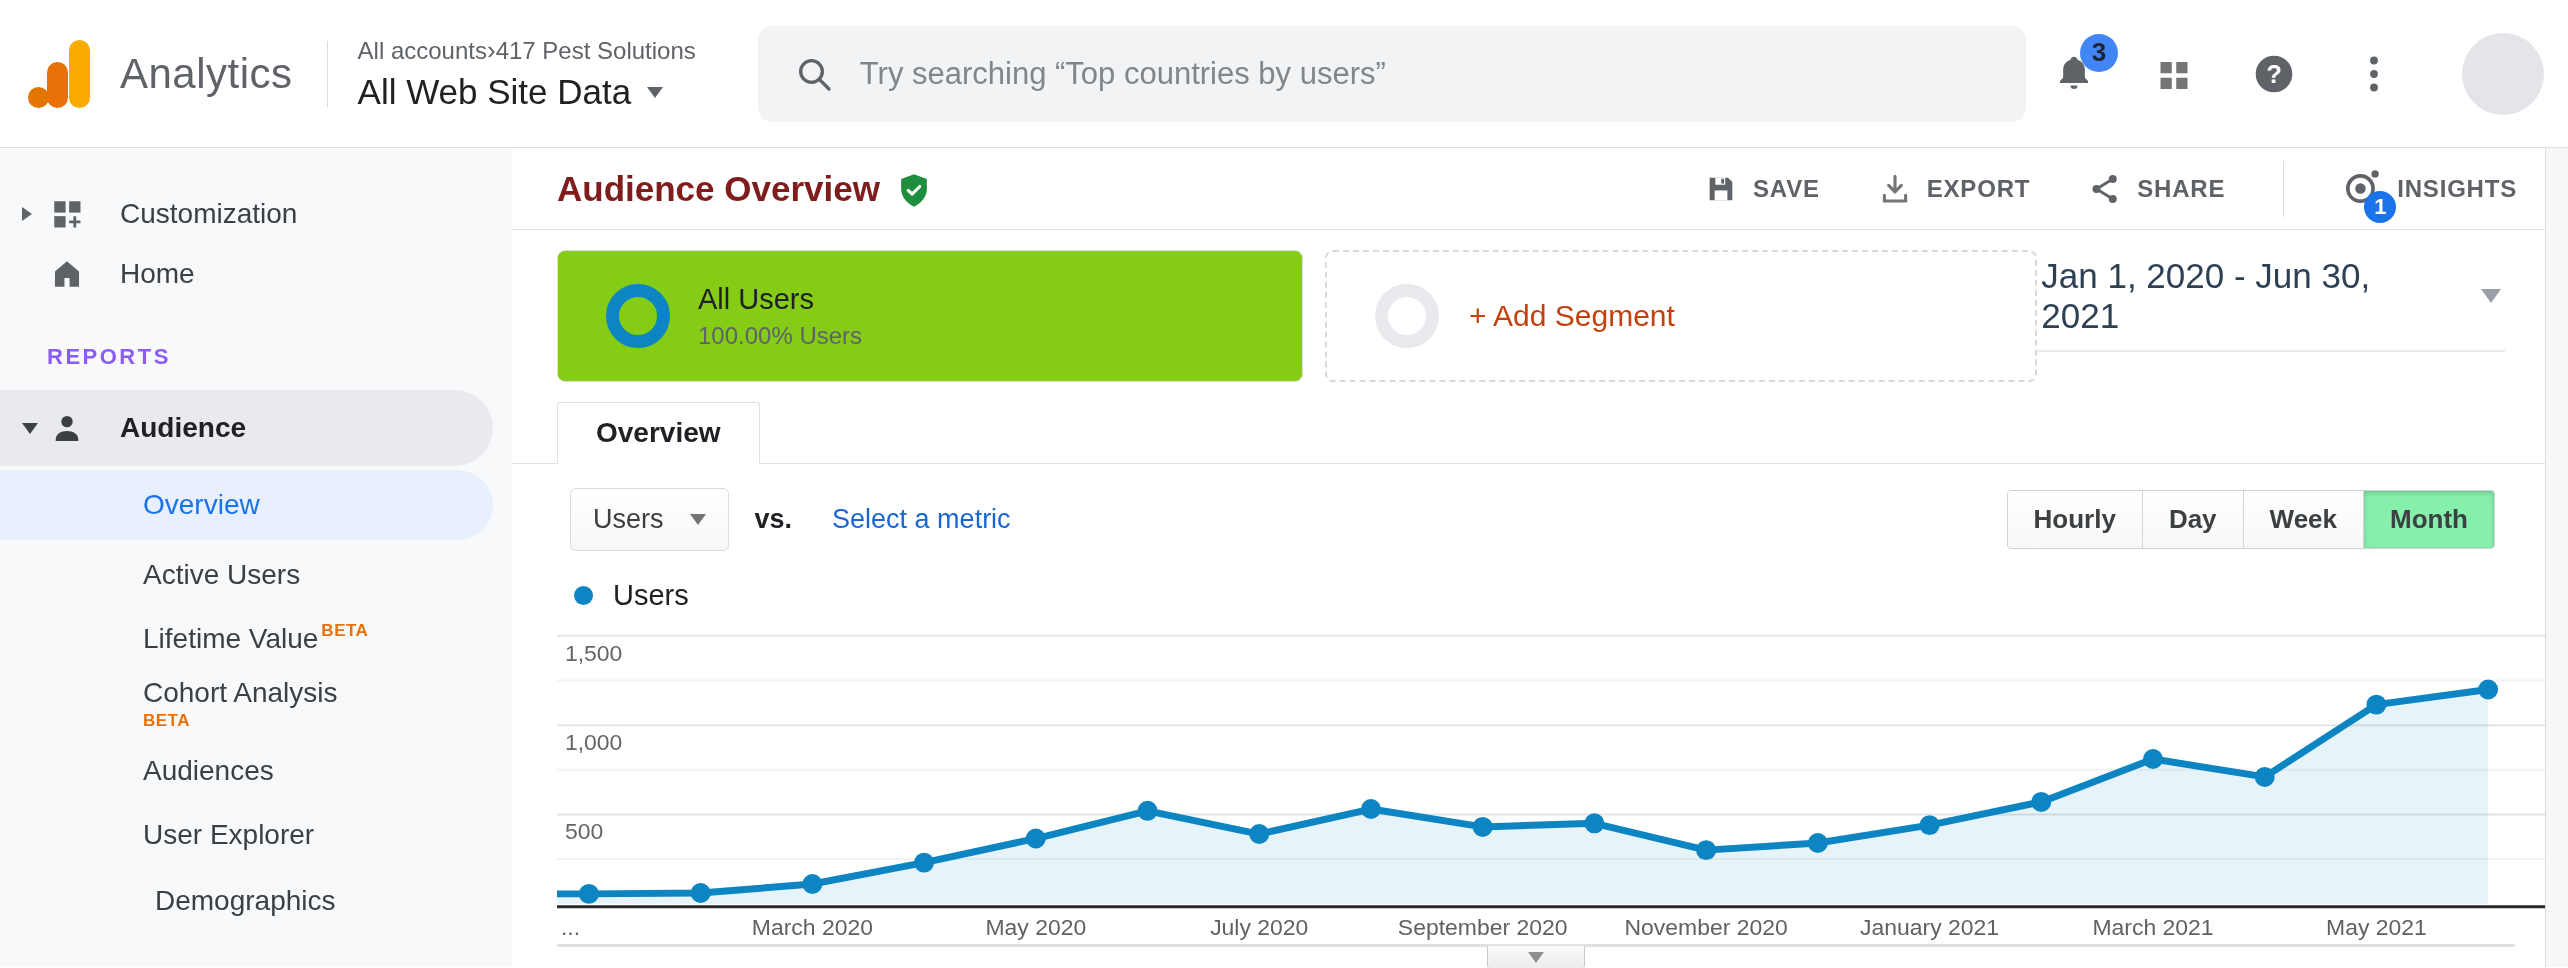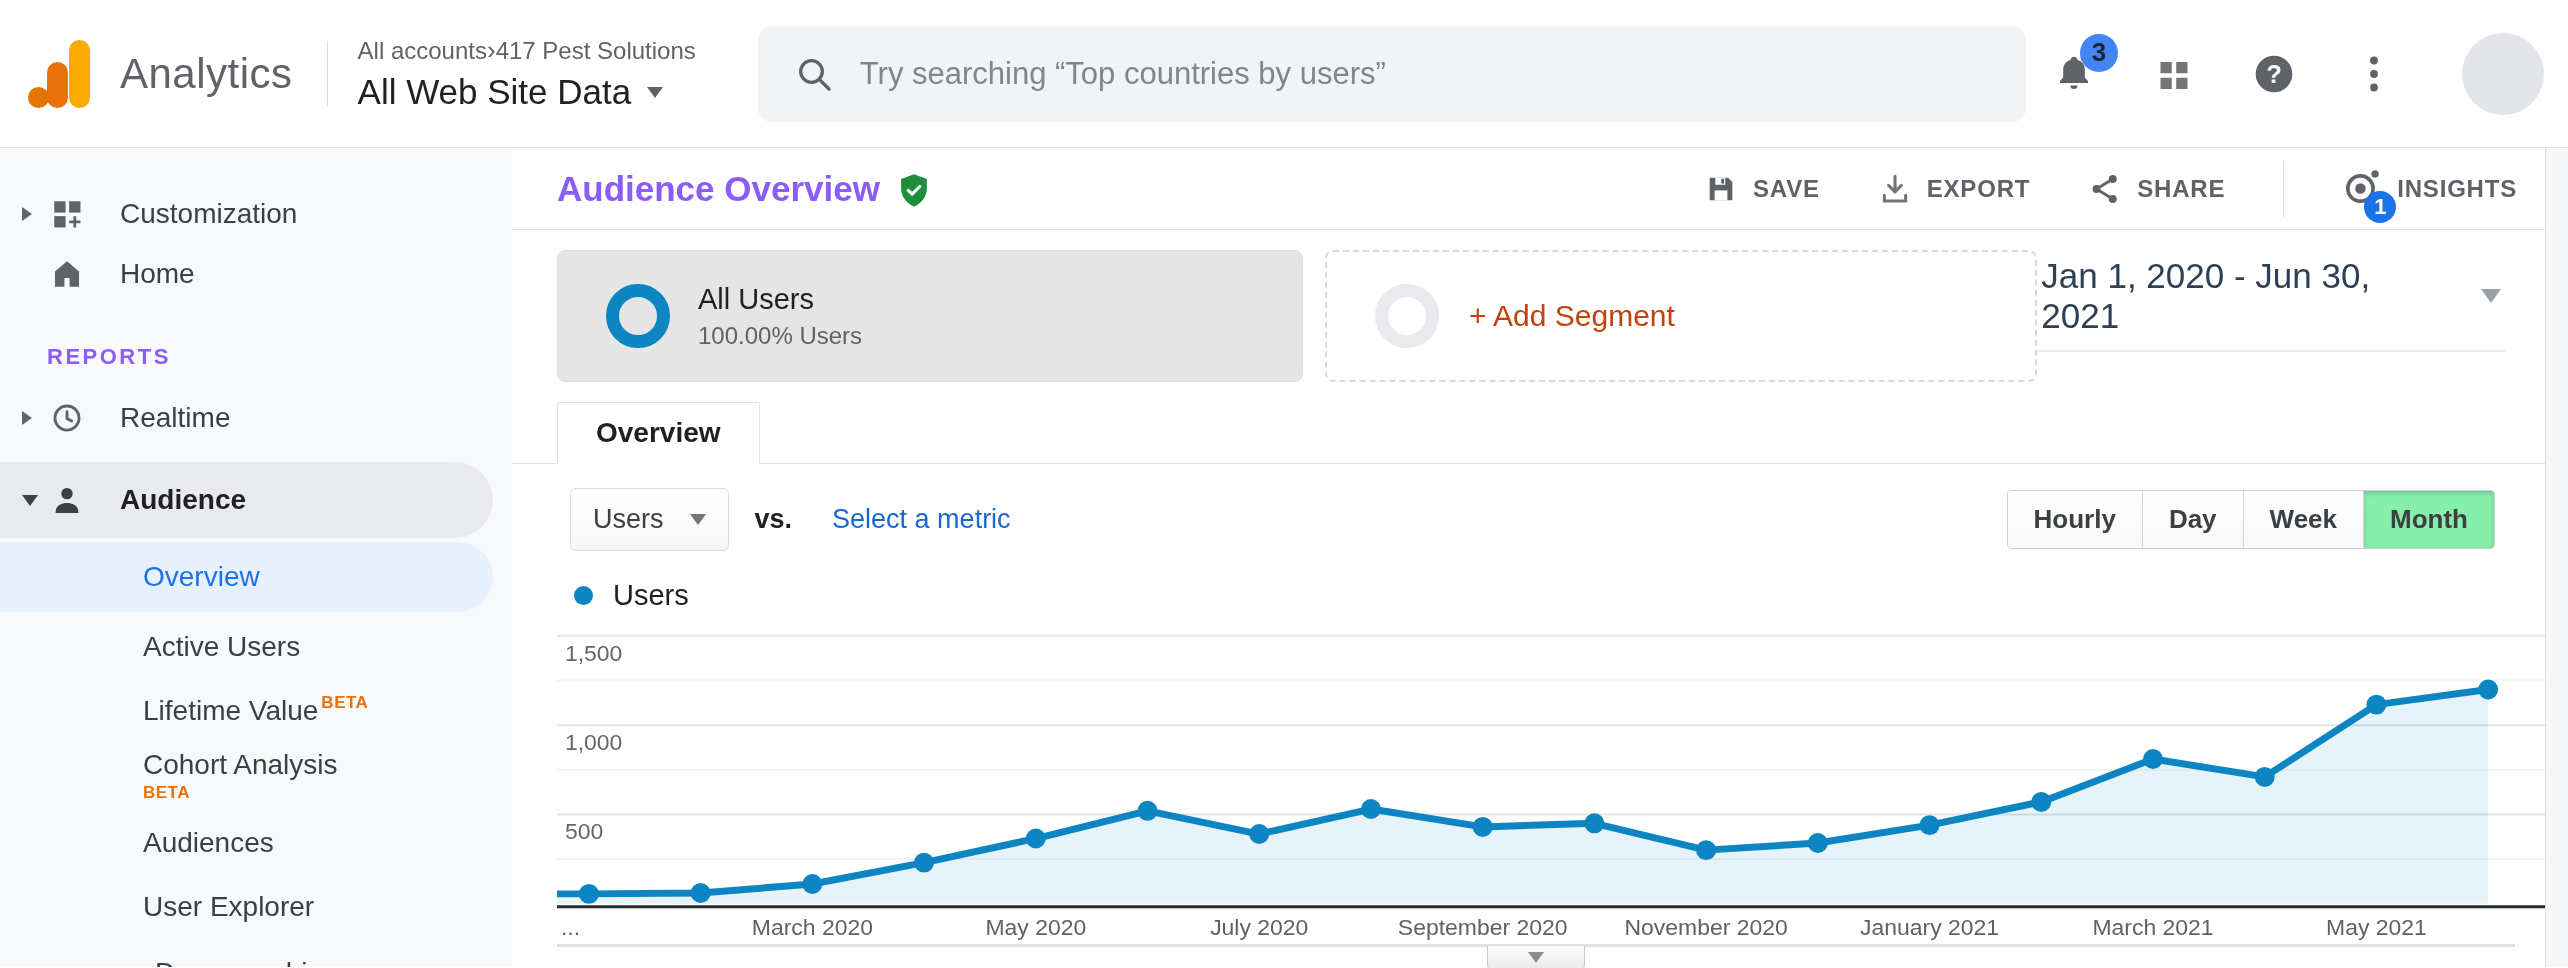--- a/index.html
+++ b/index.html
@@ -67,33 +67,33 @@
   .cohort-block .line2 { font-size:17px; font-weight:bold; color:#e8710a; letter-spacing:.5px; margin-top:3px; }
   .row-audiences { margin-top:12px; }
   .row-uexp { margin-top:18px; }
   .row-demo { margin-top:20px; }
   .row-demo .sub-lbl { padding-left:155px; }
 
   
   .main { flex:1; background:#fff; min-width:0; }
   .title-row { height:82px; border-bottom:1px solid #e2e2e2; display:flex; align-items:center;
                padding:0 28px 0 45px; }
-  .page-title { font-size:35px; font-weight:600; color:#8b5cf6; }
+  .page-title { font-size:35px; font-weight:600; color:#7f1d1d; }
   .shield { margin-left:18px; position:relative; top:2px; }
   .actions { margin-left:auto; display:flex; align-items:center; gap:58px; }
   .action-btn { display:flex; align-items:center; gap:15px; cursor:pointer; }
   .action-btn .albl { font-size:24px; font-weight:bold; color:#5f6368; letter-spacing:.8px; }
   .actions-vdiv { width:1px; height:56px; background:#dadce0; }
   .insights-iconwrap { position:relative; }
   .badge-ins { position:absolute; right:-14px; bottom:-12px; width:32px; height:32px; border-radius:50%;
                background:#1a73e8; color:#fff; font-size:22px; font-weight:bold;
                display:flex; align-items:center; justify-content:center; }
 
   .segments-row { display:flex; align-items:flex-start; padding:20px 40px 12px 45px; }
-  .seg-card { width:756px; height:132px; background:#e5e5e5; border:1px solid #e0e0e0; border-radius:8px;
+  .seg-card { width:756px; height:132px; background:#84cc16; border:1px solid #e0e0e0; border-radius:8px;
               display:flex; align-items:center; padding-left:48px; cursor:pointer; }
   .seg-ring { width:64px; height:64px; border-radius:50%; border:13px solid #0d85c2; flex:none; }
   .seg-texts { margin-left:28px; }
   .seg-title { font-size:29px; color:#202124; }
   .seg-sub { font-size:24px; color:#5f6368; margin-top:6px; }
   .seg-add { width:722px; height:132px; margin-left:22px; border:2px dashed #d7d9dc; border-radius:8px;
              display:flex; align-items:center; padding-left:48px; cursor:pointer; }
   .seg-add .seg-ring { border-color:#e9eaed; }
   .seg-add-lbl { margin-left:30px; font-size:30px; color:#c2410c; }
   .date-block { margin-left:auto; padding:6px 4px 14px 4px; border-bottom:2px solid #e8eaec;
@@ -212,28 +212,20 @@
       </svg>
       <span class="lbl">Customization</span>
     </div>
     <div class="srow row-home">
       <svg class="ic" viewBox="0 0 24 24">
         <path fill="#5f6368" d="M12 3L3.5 10.3V21h6.7v-6.2h3.6V21h6.7V10.3z"></path>
       </svg>
       <span class="lbl">Home</span>
     </div>
     <div class="section-lbl">REPORTS</div>
-    <div class="srow row-realtime">
-      <span class="arrow tri tri-right"></span>
-      <svg class="ic" viewBox="0 0 24 24">
-        <circle cx="12" cy="12" r="8.5" fill="none" stroke="#5f6368" stroke-width="2"></circle>
-        <path d="M12 7.5V12.4L15.3 14.2" fill="none" stroke="#5f6368" stroke-width="2" stroke-linecap="round"></path>
-      </svg>
-      <span class="lbl">Realtime</span>
-    </div>
     <div class="srow pill row-audience">
       <span class="arrow tri tri-down"></span>
       <svg class="ic" viewBox="0 0 24 24">
         <circle cx="12" cy="7.5" r="4" fill="#3c4043"></circle>
         <path fill="#3c4043" d="M4 20.5c0-4.2 3.6-6.3 8-6.3s8 2.1 8 6.3v.7H4z"></path>
       </svg>
       <span class="lbl">Audience</span>
     </div>
     <div class="srow pill row-overview">
       <span class="sub-lbl">Overview</span>

